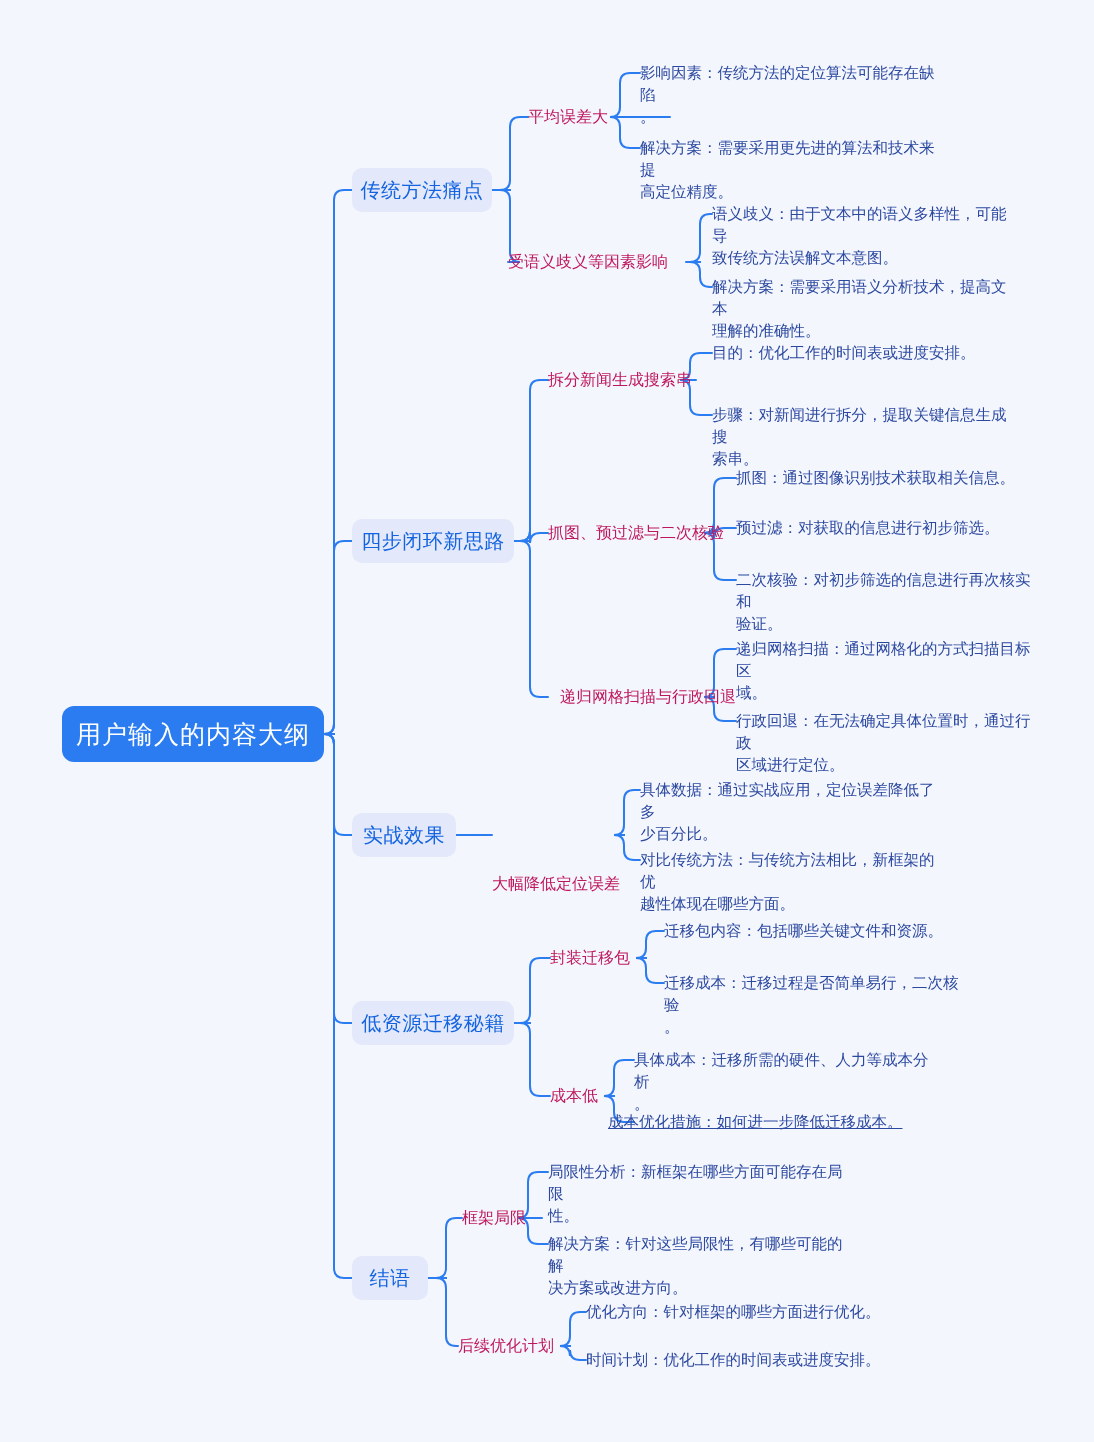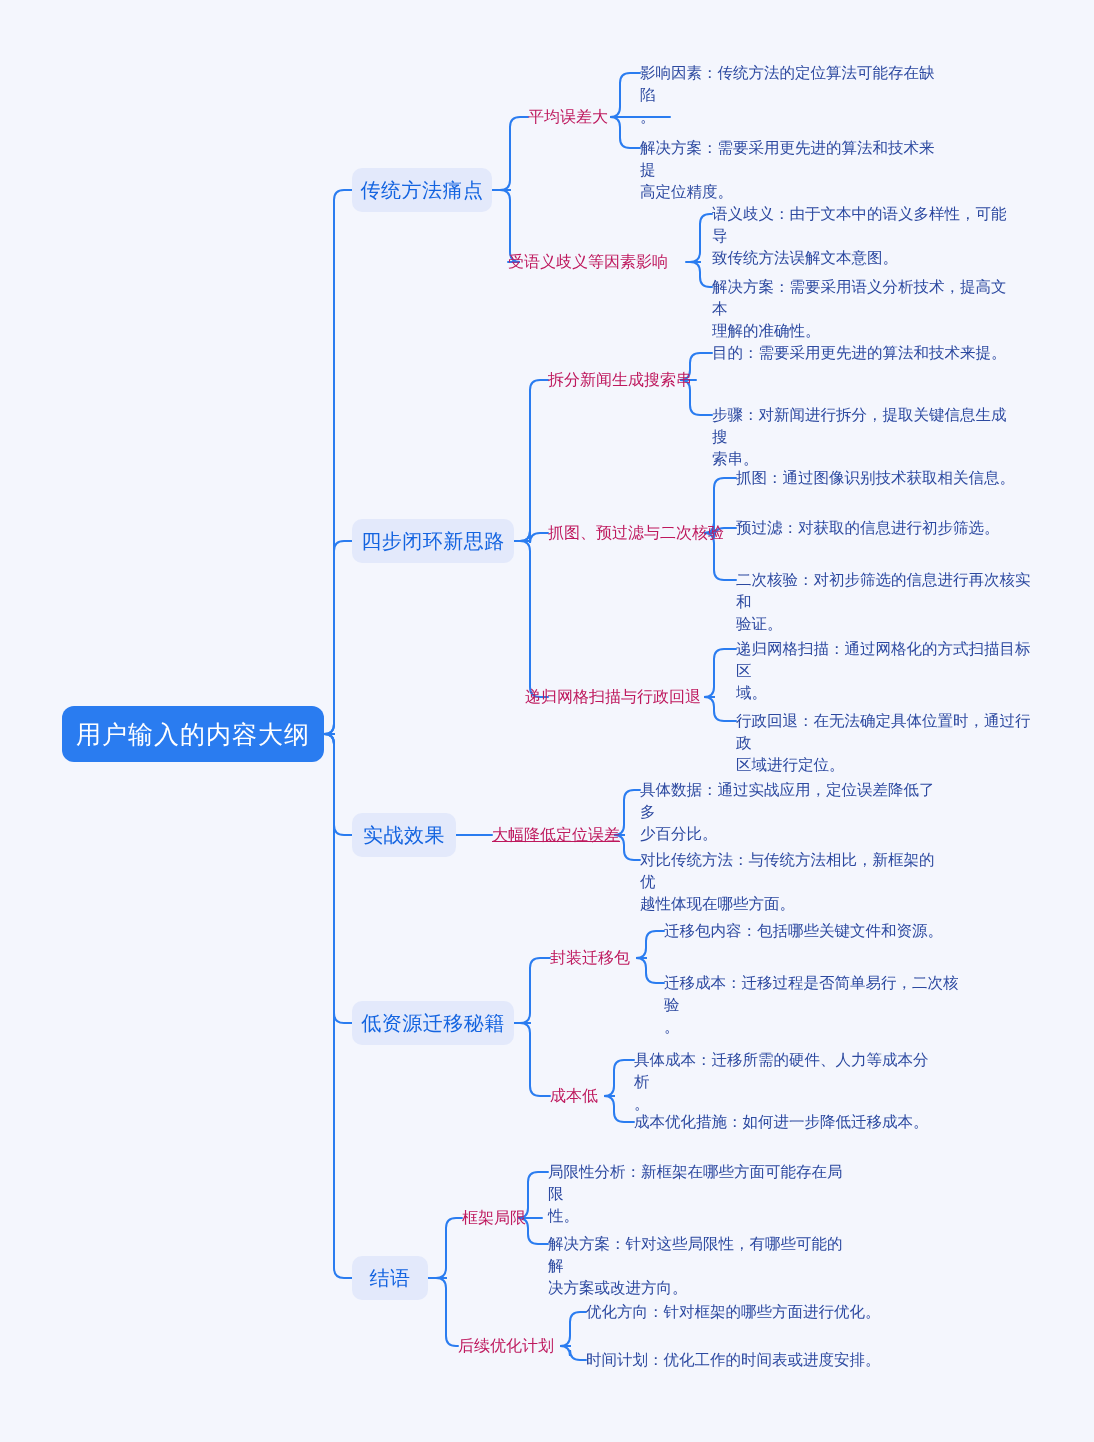--- a/index.html
+++ b/index.html
@@ -119,48 +119,48 @@
         <span>语义歧义：由于文本中的语义多样性，可能导</span>
         <span>致传统方法误解文本意图。</span>
       </div>
       <div class="node leaf" style="left: 712px; top: 276px; width: 300px;">
         <span>解决方案：需要采用语义分析技术，提高文本</span>
         <span>理解的准确性。</span>
       </div>
       <div class="node l2" style="left: 352px; top: 519px; width: 162px;">四步闭环新思路</div>
       <div class="node l3" style="left: 548px; top: 368px; width: 148px;">拆分新闻生成搜索串</div>
       <div class="node leaf" style="left: 712px; top: 342px; width: 310px;">
-        <span>目的：需要采用更先进的算法和技术来提。</span>
+        <span>目的：优化工作的时间表或进度安排。</span>
       </div>
       <div class="node leaf" style="left: 712px; top: 404px; width: 305px;">
         <span>步骤：对新闻进行拆分，提取关键信息生成搜</span>
         <span>索串。</span>
       </div>
       <div class="node l3" style="left: 548px; top: 521px; width: 164px;">抓图、预过滤与二次核验</div>
       <div class="node leaf" style="left: 736px; top: 467px; width: 305px;">
         <span>抓图：通过图像识别技术获取相关信息。</span>
       </div>
       <div class="node leaf" style="left: 736px; top: 517px; width: 305px;">
         <span>预过滤：对获取的信息进行初步筛选。</span>
       </div>
       <div class="node leaf" style="left: 736px; top: 569px; width: 305px;">
         <span>二次核验：对初步筛选的信息进行再次核实和</span>
         <span>验证。</span>
       </div>
-      <div class="node l3" style="left: 525px; top: 685px; width: 164px;">递归网格扫描与行政回退</div>
+      <div class="node l3" style="left: 560px; top: 685px; width: 164px;">递归网格扫描与行政回退</div>
       <div class="node leaf" style="left: 736px; top: 638px; width: 300px;">
         <span>递归网格扫描：通过网格化的方式扫描目标区</span>
         <span>域。</span>
       </div>
       <div class="node leaf" style="left: 736px; top: 710px; width: 300px;">
         <span>行政回退：在无法确定具体位置时，通过行政</span>
         <span>区域进行定位。</span>
       </div>
       <div class="node l2" style="left: 352px; top: 813px; width: 104px;">实战效果</div>
-      <div class="node l3" style="left: 492px; top: 823px; width: 126px; text-decoration: underline;">大幅降低定位误差</div>
+      <div class="node l3" style="left: 492px; top: 872px; width: 126px;">大幅降低定位误差</div>
       <div class="node leaf" style="left: 640px; top: 779px; width: 305px;">
         <span>具体数据：通过实战应用，定位误差降低了多</span>
         <span>少百分比。</span>
       </div>
       <div class="node leaf" style="left: 640px; top: 849px; width: 305px;">
         <span>对比传统方法：与传统方法相比，新框架的优</span>
         <span>越性体现在哪些方面。</span>
       </div>
       <div class="node l2" style="left: 352px; top: 1001px; width: 162px;">低资源迁移秘籍</div>
       <div class="node l3" style="left: 550px; top: 946px; width: 92px;">封装迁移包</div>
@@ -169,21 +169,21 @@
       </div>
       <div class="node leaf" style="left: 664px; top: 972px; width: 305px;">
         <span>迁移成本：迁移过程是否简单易行，二次核验</span>
         <span>。</span>
       </div>
       <div class="node l3" style="left: 550px; top: 1084px; width: 62px;">成本低</div>
       <div class="node leaf" style="left: 634px; top: 1049px; width: 305px;">
         <span>具体成本：迁移所需的硬件、人力等成本分析</span>
         <span>。</span>
       </div>
-      <div class="node leaf" style="left: 634px; top: 1111px; width: 305px;">
+      <div class="node leaf" style="left: 608px; top: 1111px; width: 305px; text-decoration: underline;">
         <span>成本优化措施：如何进一步降低迁移成本。</span>
       </div>
       <div class="node l2" style="left: 352px; top: 1256px; width: 76px;">结语</div>
       <div class="node l3" style="left: 462px; top: 1206px; width: 80px;">框架局限</div>
       <div class="node leaf" style="left: 548px; top: 1161px; width: 305px;">
         <span>局限性分析：新框架在哪些方面可能存在局限</span>
         <span>性。</span>
       </div>
       <div class="node leaf" style="left: 548px; top: 1233px; width: 305px;">
         <span>解决方案：针对这些局限性，有哪些可能的解</span>

